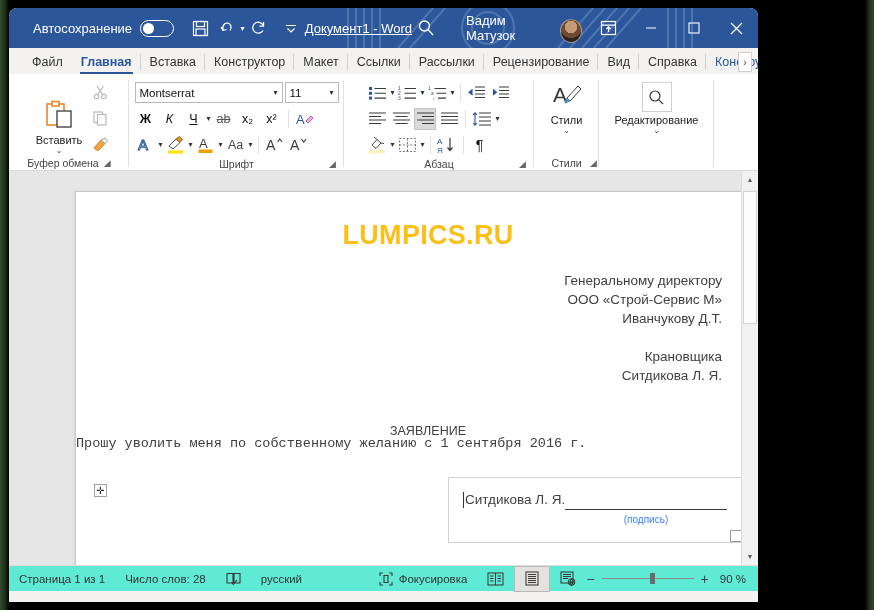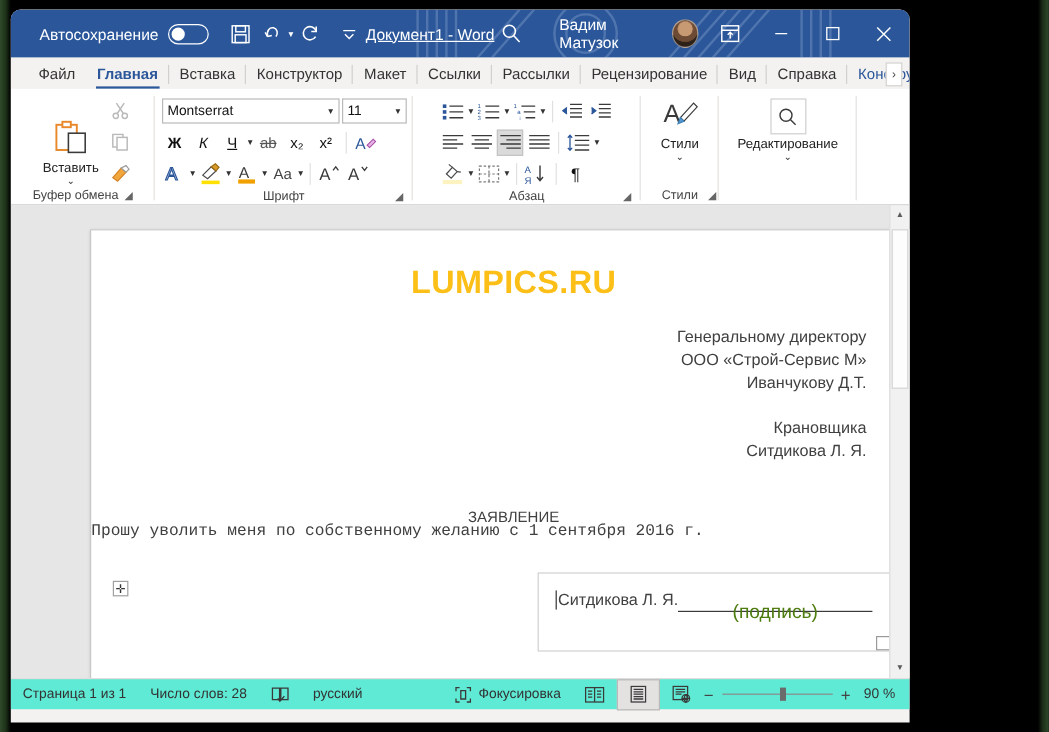--- a/index.html
+++ b/index.html
@@ -22,21 +22,21 @@
   .tb-inner { position:relative; display:flex; align-items:center; height:40px; color:#fff; }
   .autosave { display:flex; align-items:center; gap:8px; margin-left:24px; font-size:13px; }
   .toggle { width:34px; height:17px; border:1.4px solid #fff; border-radius:9px;
      position:relative; background:transparent; }
   .toggle i { position:absolute; left:2px; top:2px; width:11px; height:11px;
      border-radius:50%; background:#fff; }
   .tb-ico { width:30px; height:30px; display:flex; align-items:center; justify-content:center; }
   .tb-ico svg { display:block; }
   .tb-title { flex:1; text-align:center; font-size:13px; white-space:nowrap;text-decoration:underline; }
   .tb-right { display:flex; align-items:center; gap:0; }
-  .user { display:flex; align-items:center; gap:8px; font-size:13px; margin-right:6px; }
+  .user { display:flex; align-items:flex-end; gap:8px; font-size:13px; margin-right:6px; }
   .avatar { width:24px; height:24px; border-radius:50%;
      background:radial-gradient(circle at 50% 32%, #c79a73 0 34%, #6d4a33 36% 60%, #2d2118 62% 100%);
      border:1px solid rgba(255,255,255,.45); }
   .winbtn { width:46px; height:40px; display:flex; align-items:center; justify-content:center; }
 
   
   .tabs { height:26px; background:#f3f2f1; display:flex; align-items:flex-end;
      padding-left:14px; font-size:12.5px; color:#333; position:relative; }
   .tab { padding:0 9px; height:24px; line-height:24px; white-space:nowrap; position:relative; }
   .tab.sep::after{ content:""; position:absolute; right:0; top:4px; bottom:4px; width:1px; background:#d2d0ce; }
@@ -92,22 +92,22 @@
   .hdr { position:absolute; left:0; right:0; top:232px; text-align:center; font-size:12.5px; }
   .body1 { position:absolute; left:0; right:0; top:244px; text-align:left;font-family:Liberation Mono, monospace; }
   .movehandle { position:absolute; left:18px; top:292px; width:13px; height:13px;
      border:1px solid #a0a0a0; background:#fff; display:flex; align-items:center;
      justify-content:center; font-size:10px; color:#333; }
   .sigtable { position:absolute; left:372px; top:285px; width:296px; height:66px;
      border:1px solid #d0d0d0; }
   .caret { position:absolute; left:14px; top:14px; width:1px; height:16px; background:#333; }
   .signame { position:absolute; left:16px; top:14px; font-size:13.5px; color:#404040; }
   .sigline { position:absolute; left:116px; top:31px; width:162px; border-bottom:1px solid #3a3a3a; }
-  .sigcap { position:absolute; left:116px; top:24px; width:162px; text-align:center;
-     font-size:16px; color:#4d7c0f; }
+  .sigcap { position:absolute; left:116px; top:36px; width:162px; text-align:center;
+     font-size:10px; color:#3b82f6; }
   .resize { position:absolute; left:281px; top:52px; width:12px; height:12px;
      border:1px solid #9a9a9a; background:#fff; }
 
   .vbar { position:absolute; right:0; top:0; width:17px; bottom:0; background:#f1f1f1;
      border-left:1px solid #dcdcdc; }
   .vbtn { height:17px; display:flex; align-items:center; justify-content:center;
      font-size:7px; color:#5b5b5b; }
   .vthumb { position:absolute; left:1px; right:1px; top:20px; height:133px;
      background:#fdfdfd; border:1px solid #d3d3d3; }
 

